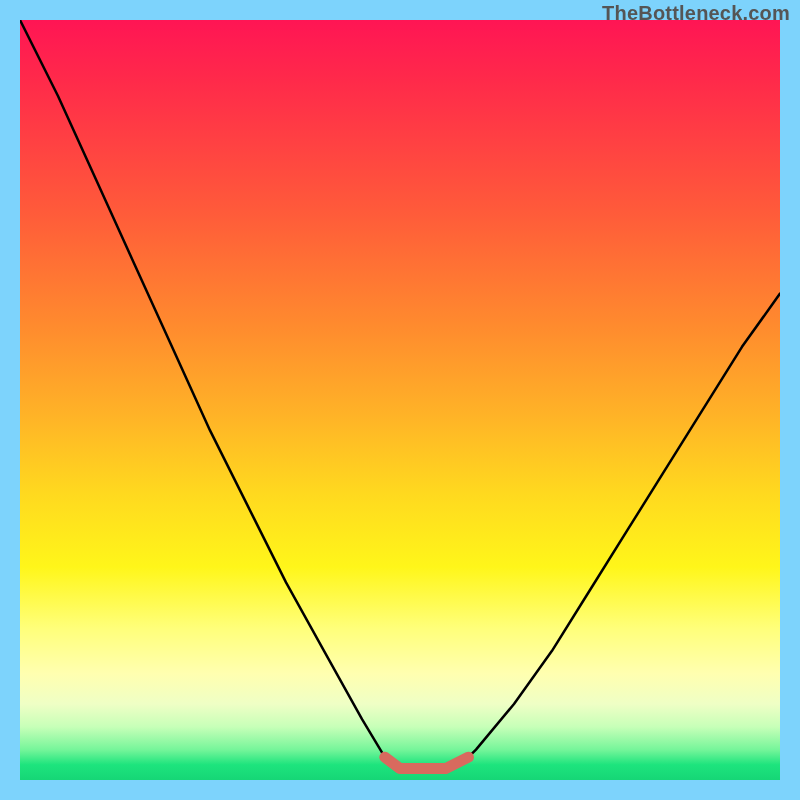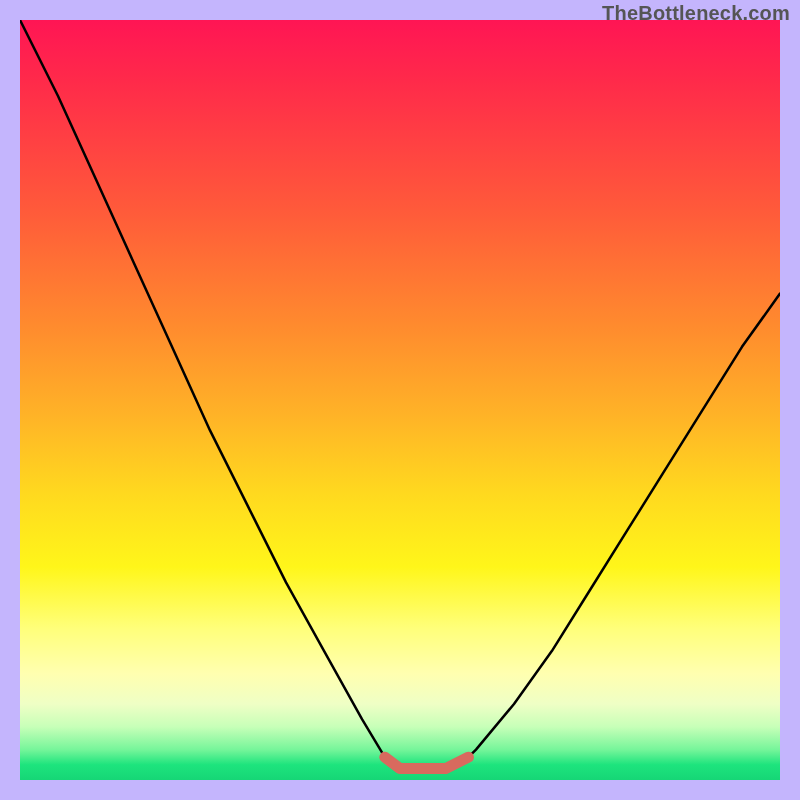--- a/index.html
+++ b/index.html
@@ -8,21 +8,21 @@
     width: 800px;
     height: 800px;
     background: #000;
     overflow: hidden;
     font-family: Arial, Helvetica, sans-serif;
   }
   .frame {
     position: relative;
     width: 800px;
     height: 800px;
-    background: #c4b5fd;
+    background: #7dd3fc;
   }
   .watermark {
     position: absolute;
     top: 2px;
     right: 10px;
     color: #555;
     font-size: 20px;
     font-weight: 600;
     letter-spacing: 0.2px;
     z-index: 10;

